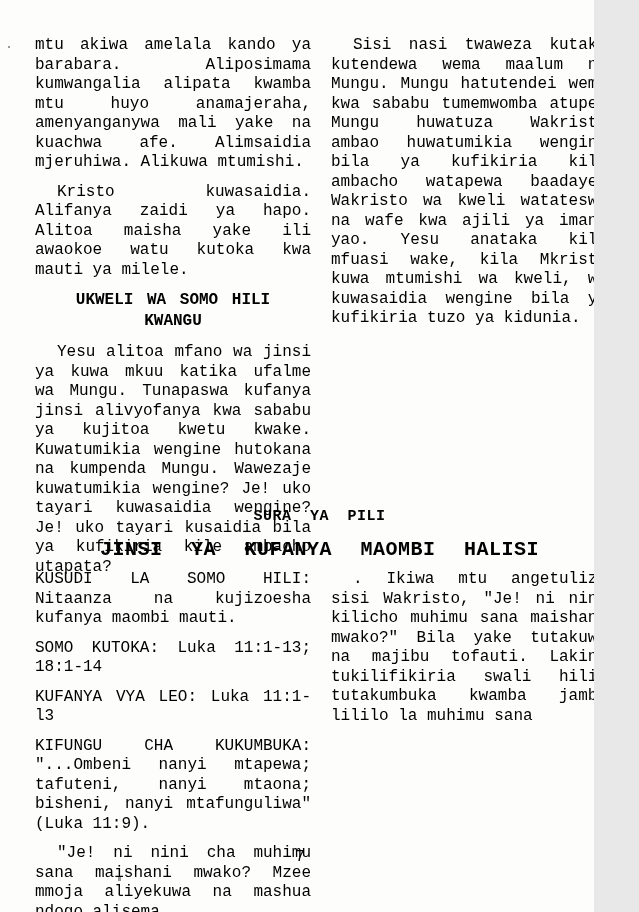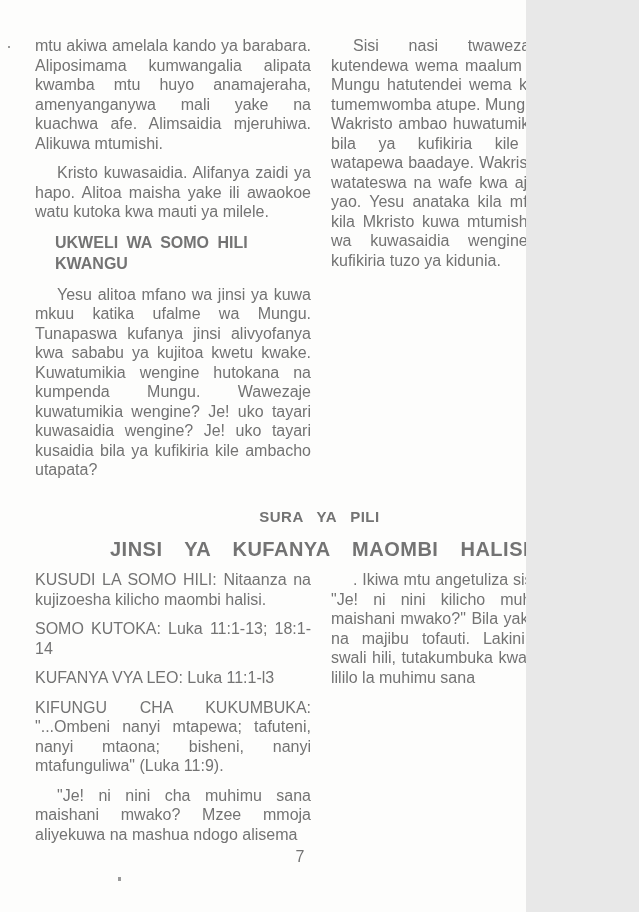--- a/index.html
+++ b/index.html
@@ -2,25 +2,25 @@
 <html><head>
 <meta charset="utf-8">
 <style>
   html, body {
     margin: 0;
     padding: 0;
     background: #e8e8e8;
   }
   .page {
     position: relative;
-    width: 526px;
+    width: 594px;
     height: 912px;
     background: #fdfdfc;
-    color: #737373;
-    font-family: Liberation Sans, sans-serif;
+    color: #000000;
+    font-family: Liberation Mono, monospace;
     overflow: hidden;
   }
   .columns {
     position: absolute;
     left: 35px;
     width: 572px;
     display: flex;
     gap: 20px;
   }
   .top-columns { top: 36px; }
@@ -34,20 +34,21 @@
     font-size: 16px;
     line-height: 19.5px;
     text-align: justify;
     text-justify: inter-word;
   }
   .indent { text-indent: 22px; }
   .section-heading {
     font-size: 16px;
     font-weight: bold;
     line-height: 21px;
+    text-align: center;
     width: 236px;
     margin: 4px auto 11px auto;
     word-spacing: 4px;
   }
   .chapter {
     position: absolute;
     top: 500px;
     left: 0;
     width: 639px;
     text-align: center;
@@ -98,21 +99,21 @@
     </div>
   </div>
 
   <div class="chapter">
     <p class="chapter-label">SURA YA PILI</p>
     <h1 class="chapter-title">JINSI YA KUFANYA MAOMBI HALISI</h1>
   </div>
 
   <div class="columns bottom-columns">
     <div class="col">
-      <p>KUSUDI LA SOMO HILI: Nitaanza na kujizoesha kilicho maombi halisi.</p>
+      <p>KUSUDI LA SOMO HILI: Nitaanza na kujizoesha kufanya maombi mauti.</p>
       <p>SOMO KUTOKA: Luka 11:1-13; 18:1-14</p>
       <p>KUFANYA VYA LEO: Luka 11:1-l3</p>
       <p>KIFUNGU CHA KUKUMBUKA: "...Ombeni nanyi mtapewa; tafuteni, nanyi mtaona; bisheni, nanyi mtafunguliwa" (Luka 11:9).</p>
       <p class="indent">"Je! ni nini cha muhimu sana maishani mwako? Mzee mmoja aliyekuwa na mashua ndogo alisema</p>
     </div>
     <div class="col">
       <p class="indent">. Ikiwa mtu angetuliza sisi Wakristo, "Je! ni nini kilicho muhimu sana maishani mwako?" Bila yake tutakuwa na majibu tofauti. Lakini tukilifikiria swali hili, tutakumbuka kwamba jambo lililo la muhimu sana</p>
     </div>
   </div>
 

